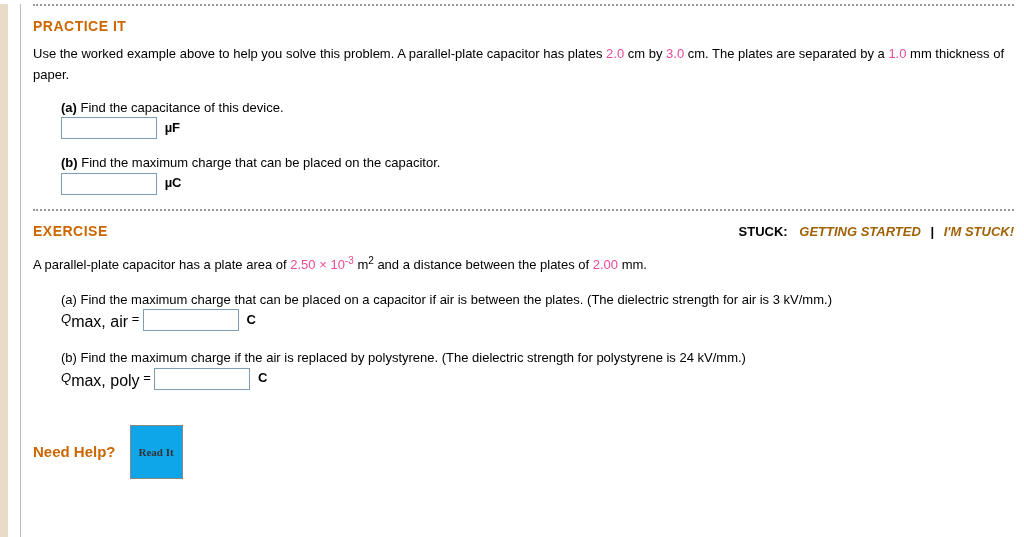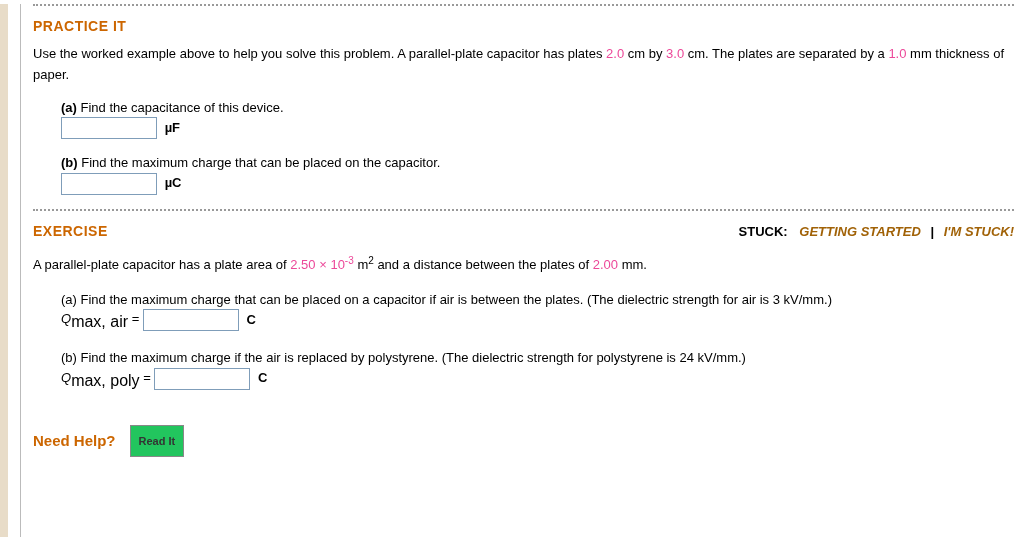--- a/index.html
+++ b/index.html
@@ -86,27 +86,28 @@
     display: flex;
     align-items: center;
     gap: 14px;
   }
   .need-help {
     color: #cc6600;
     font-weight: bold;
     font-size: 15px;
   }
   .readit-btn {
-    background: #22c55e;
+    background: #0ea5e9;
     border: 1px solid #888;
     font-size: 11px;
     font-weight: bold;
-    padding: 9px 8px;
+    padding: 20px 8px;
     cursor: pointer;
     color: #333;
+    font-family: Liberation Serif, serif;
   }
 </style>
 </head>
 <body>
 
 <div class="outer">
   <div class="inner">
     <div class="dotted-divider"></div>
 
     <div class="section-title">PRACTICE IT</div>

